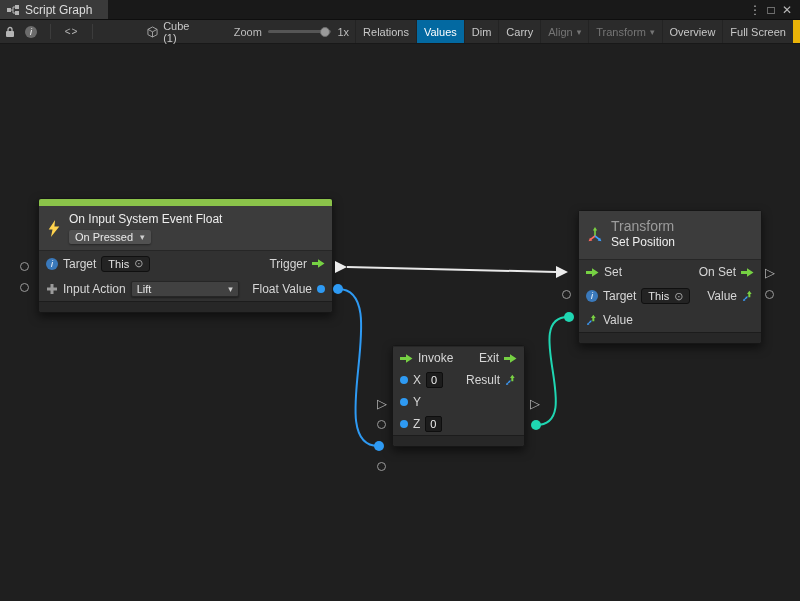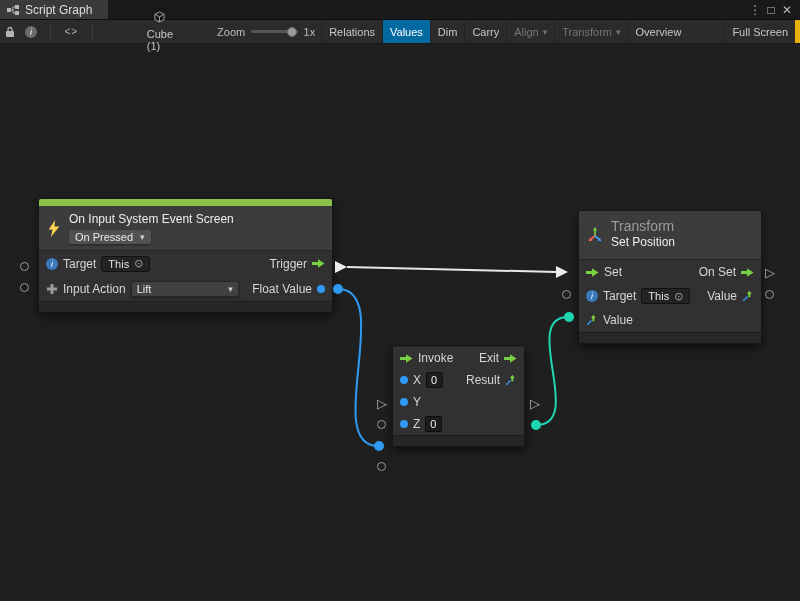--- a/index.html
+++ b/index.html
@@ -15,30 +15,30 @@
                   color:#b9b9b9; font-size:12px; }
   .win-btn { width:16px; text-align:center; cursor:default; line-height:18px; }
 
   
   .toolbar { position:absolute; top:20px; left:0; right:0; height:24px; background:#2b2b2b;
              border-bottom:1px solid #181818; display:flex; align-items:center;
              font-size:11px; color:#c8c8c8; z-index:10; }
   .tb-icon { display:flex; align-items:center; justify-content:center; padding:0 5px; height:100%; }
   .tb-sep { width:1px; height:15px; background:#3c3c3c; margin:0 8px; }
   .tb-code { font-size:10px; letter-spacing:1px; color:#b5b5b5; padding:0 6px; }
-  .tb-target { display:flex; align-items:center; gap:5px; margin-left:40px; padding:12px 6px;flex-direction:column; }
+  .tb-target { display:flex; align-items:center; gap:5px; margin-left:40px; padding:12px 6px; }
   .tb-zoom-label { margin-left:38px; color:#bdbdbd; }
   .zoom-slider { position:relative; width:88px; height:12px; margin:0 6px; display:flex; align-items:center; }
   .zs-track { width:100%; height:3px; background:#555555; border-radius:2px; }
   .zs-knob { position:absolute; right:1px; top:1px; width:10px; height:10px; border-radius:50%;
              background:#9a9a9a; border:1px solid #6c6c6c; }
   .zoom-val { margin-right:6px; color:#bdbdbd; }
   .tb-btn { height:100%; display:flex; align-items:center; gap:4px; padding:8px 7px;
             border-left:1px solid #232323; white-space:nowrap; }
-  .tb-btn:last-child { border-right:5px solid #eab308;margin-left:36px; }
+  .tb-btn:last-child { border-right:7px solid #eab308; }
   .tb-btn.active { background:#0369a1; color:#ffffff; }
   .tb-btn.disabled { color:#757575; }
   .dd-mini { font-size:9px; }
 
   
   .canvas { position:absolute; top:44px; left:0; right:0; bottom:0; background:#1f1f1f; z-index:1; }
   .wires { position:absolute; top:0; left:0; width:800px; height:601px; z-index:3; pointer-events:none; }
 
   
   .node { position:absolute; background:#313131; border:1px solid #161616; border-radius:3px;
@@ -183,21 +183,21 @@
 
 <div class="node" style="left:38px; top:198px; width:295px;">
   <div class="accent"></div>
   <div class="nhead">
     <span class="icon">
       <svg width="14" height="17" viewBox="0 0 13 16">
           <path d="M7.5 0L1.5 9h3.6L3.6 16l7.9-10H6.9z" fill="#ffd34d"></path>
         </svg>
     </span>
     <div class="nhead-col">
-      <span class="ntitle">On Input System Event Screen</span>
+      <span class="ntitle">On Input System Event Float</span>
       <span class="dropdown">
         <span>On Pressed</span>
         <span class="dd-arrow">▾</span>
       </span>
     </div>
   </div>
   <div class="nbody">
     <div class="nrow h25">
       <span class="circlei">i</span>
       <span class="plabel">Target</span>

